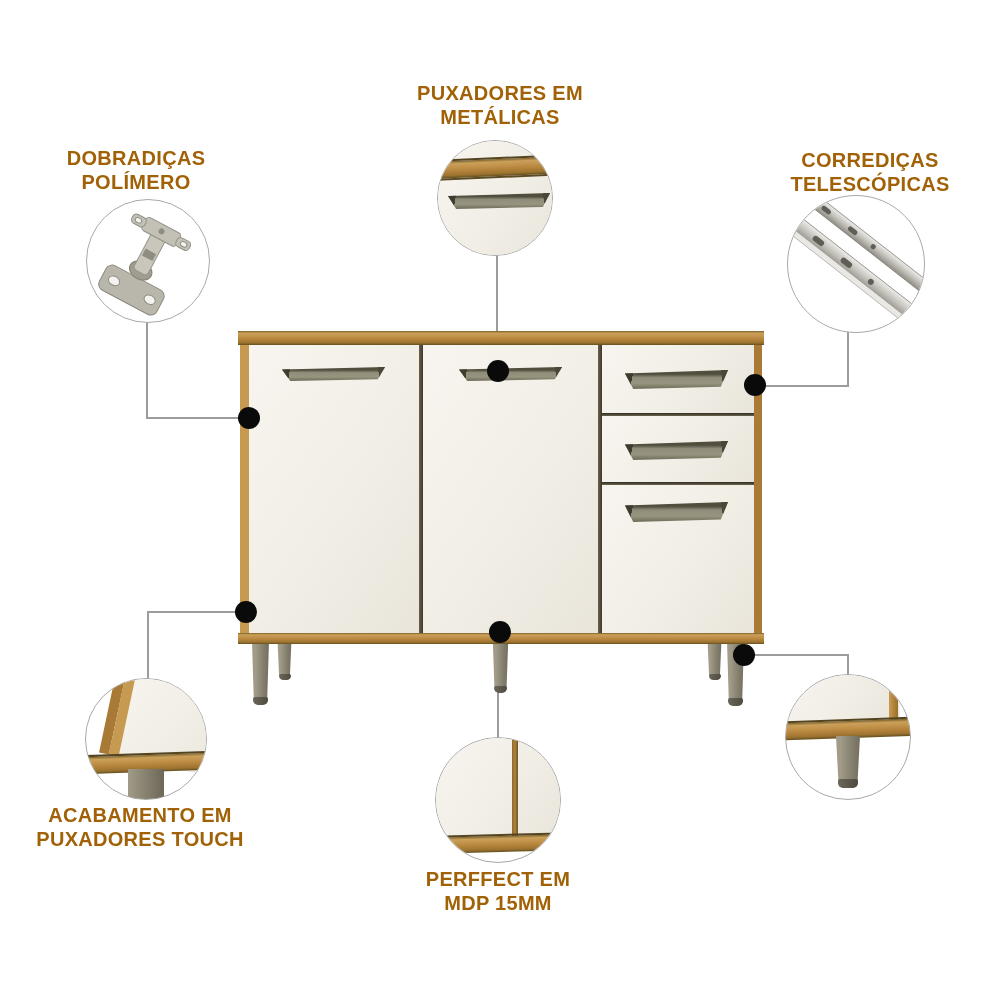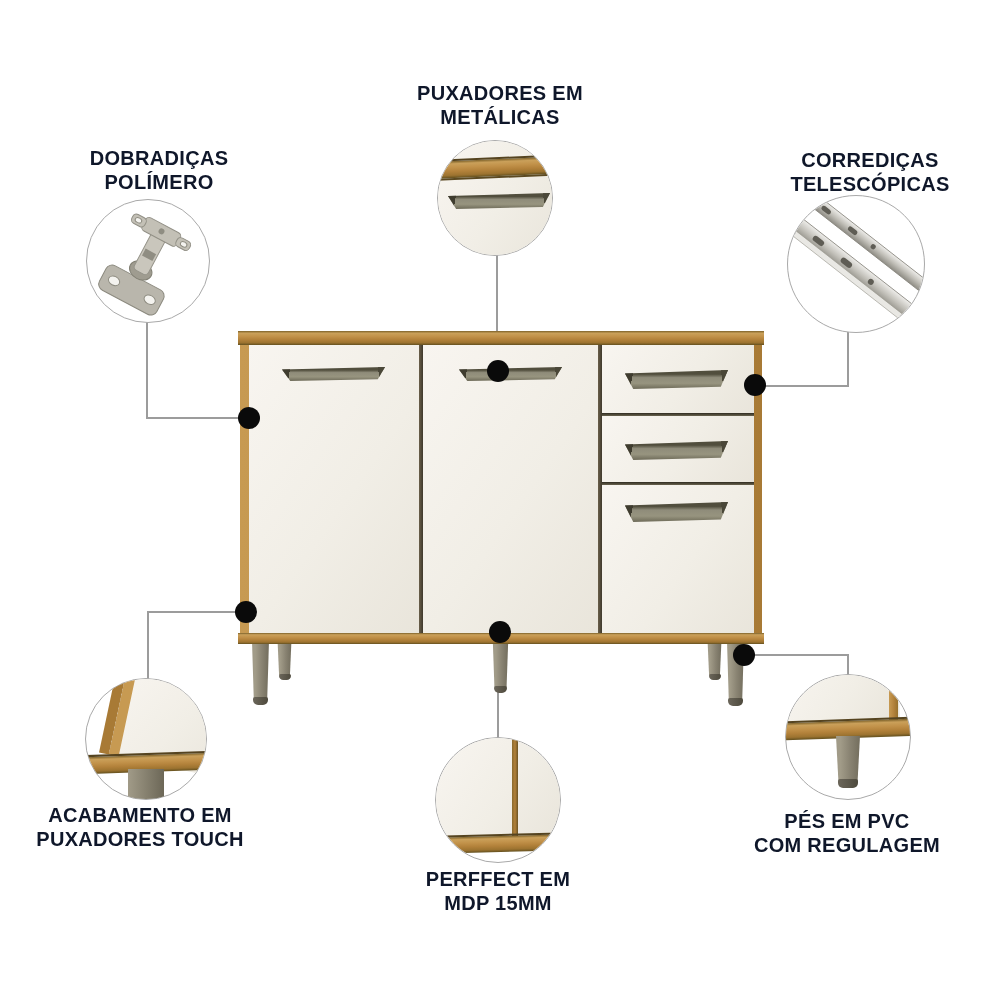--- a/index.html
+++ b/index.html
@@ -1,20 +1,20 @@
 <!DOCTYPE html>
 <html><head>
 <meta charset="utf-8">
 <style>
   html,body{margin:0;padding:0;background:#fff;}
   #stage{position:relative;width:1000px;height:1000px;background:#ffffff;overflow:hidden;
          font-family:"Liberation Sans", sans-serif;}
   
   .callout-label{position:absolute;transform:translateX(-50%);text-align:center;
-    font-weight:bold;font-size:20px;line-height:24px;letter-spacing:.3px;color:#0f172a;white-space:nowrap;}
+    font-weight:bold;font-size:20px;line-height:24px;letter-spacing:.3px;color:#a16207;white-space:nowrap;}
   
   .cline{position:absolute;background:#9c9c9c;}
   .dot{position:absolute;width:22px;height:22px;border-radius:50%;background:#0a0a0a;z-index:6;}
   .ccircle{position:absolute;border-radius:50%;border:1px solid #a9a9a9;background:#fff;
            overflow:hidden;box-sizing:border-box;z-index:5;}
   
   .wood-h{background:linear-gradient(to bottom,#7c6129 0%,#caa05a 16%,#c2924a 38%,#b2813a 62%,#9c7330 84%,#63501f 100%);}
   .wood-v{background:linear-gradient(to right,#c79a52 0%,#b2813a 55%,#96702c 100%);}
   .panel-white{background:linear-gradient(125deg,#f8f5f0 0%,#f1eee6 55%,#e9e5db 100%);}
   .handle{position:absolute;clip-path:polygon(0 18%,100% 0,93% 88%,8% 100%);
@@ -161,34 +161,30 @@
     <div class="abs wood-v" style="left:103px;top:6px;width:9px;height:44px;"></div>
     <div class="abs wood-h" style="left:-8px;top:44px;width:142px;height:17px;transform:rotate(-2deg);border-top:2px solid #554420;"></div>
     <div class="leg" style="left:47px;top:61px;width:30px;height:45px;"></div>
     <div class="foot" style="left:52px;top:104px;width:20px;height:9px;"></div>
   </div>
 
   <div class="callout-label" style="left:500px;top:81px;">
     <div>PUXADORES EM</div>
     <div>METÁLICAS</div>
   </div>
-  <div class="callout-label" style="left:159px;top:146px;">
+  <div class="callout-label" style="left:136px;top:146px;">
     <div>DOBRADIÇAS</div>
     <div>POLÍMERO</div>
   </div>
   <div class="callout-label" style="left:870px;top:148px;">
     <div>CORREDIÇAS</div>
     <div>TELESCÓPICAS</div>
   </div>
   <div class="callout-label" style="left:140px;top:803px;">
     <div>ACABAMENTO EM</div>
     <div>PUXADORES TOUCH</div>
   </div>
   <div class="callout-label" style="left:498px;top:867px;">
     <div>PERFFECT EM</div>
     <div>MDP 15MM</div>
   </div>
-  <div class="callout-label" style="left:847px;top:809px;">
-    <div>PÉS EM PVC</div>
-    <div>COM REGULAGEM</div>
-  </div>
 
 </div>
 
 </body></html>

